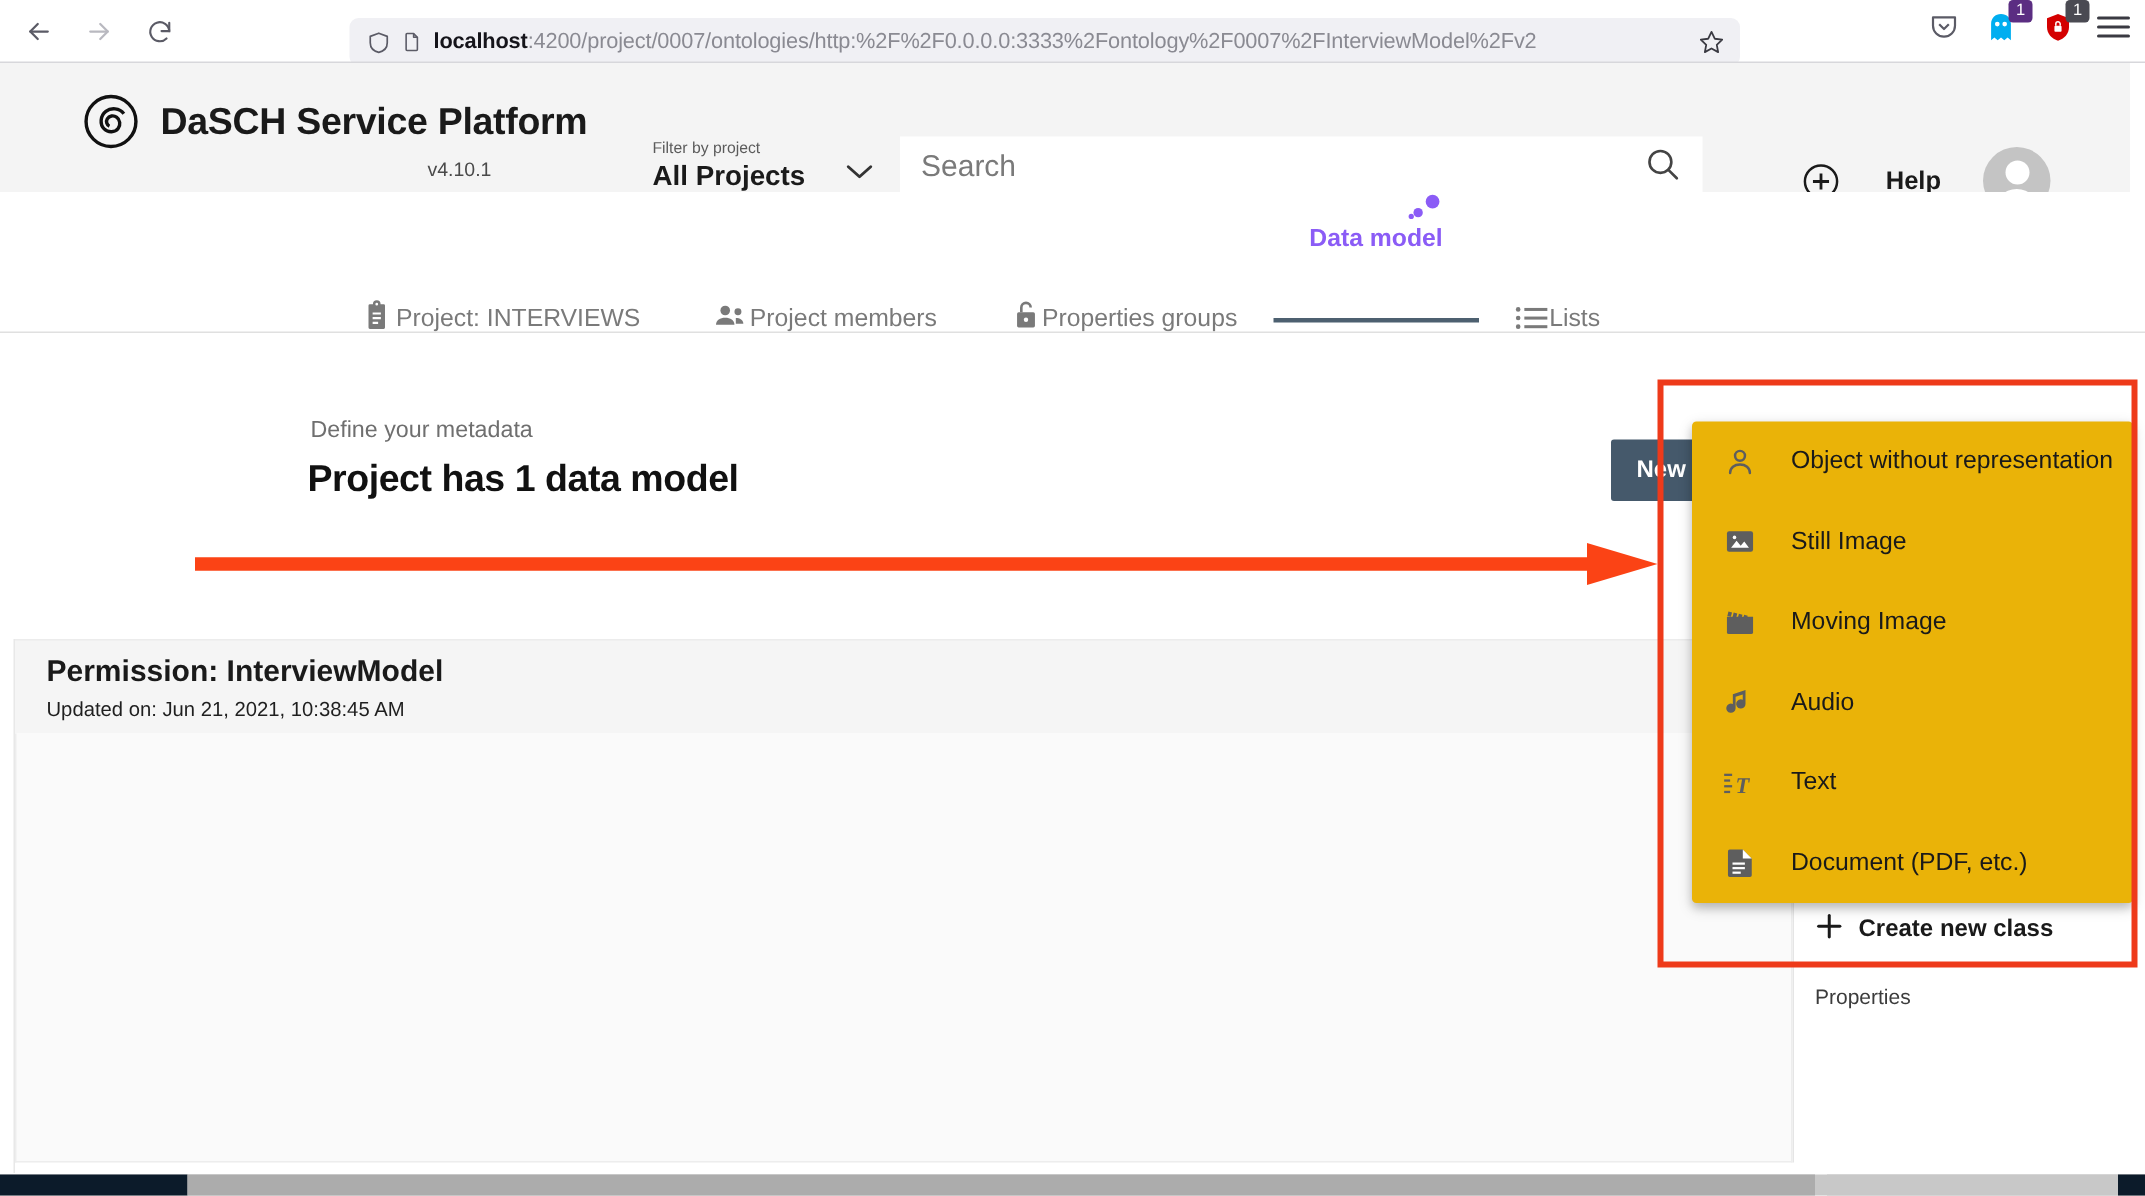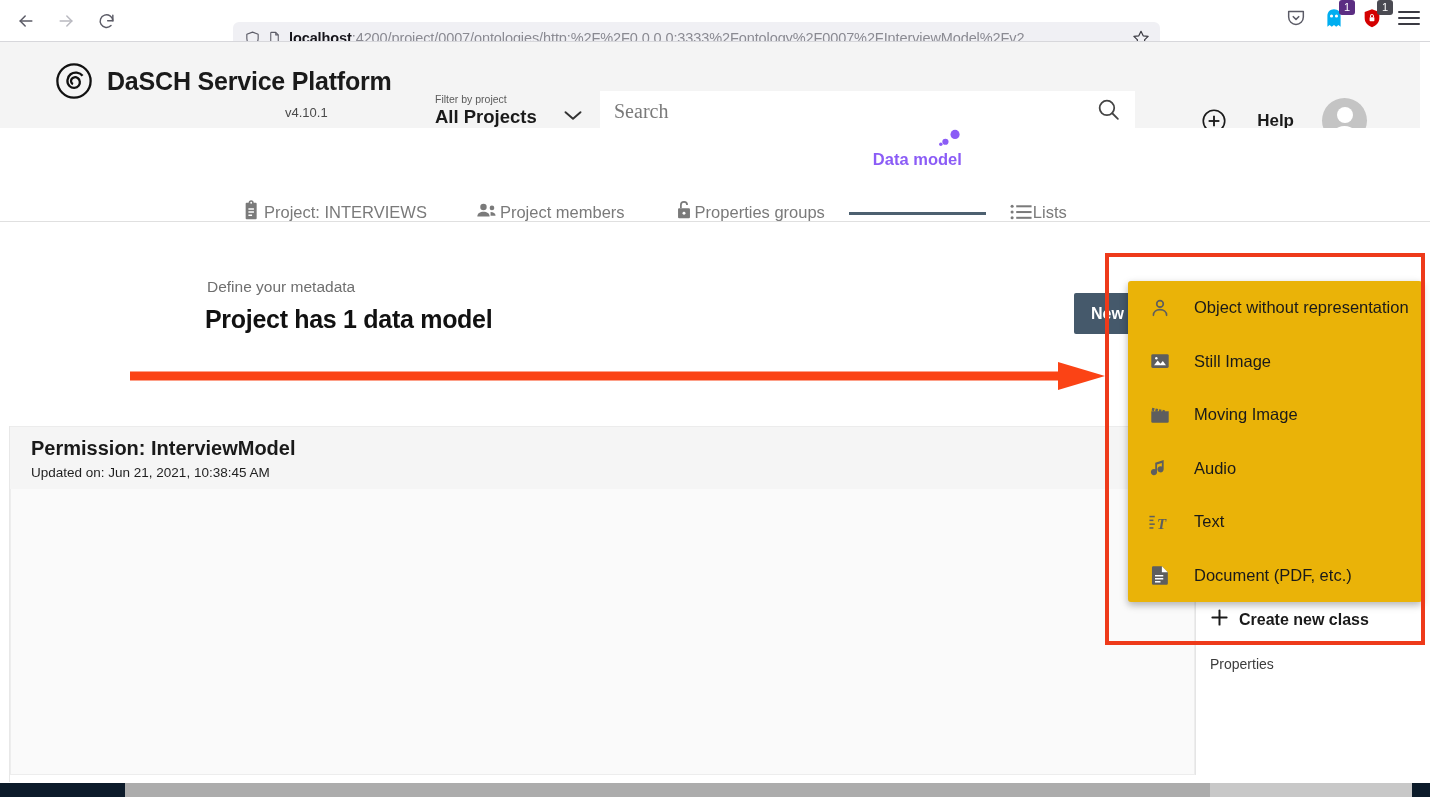--- a/index.html
+++ b/index.html
@@ -16,21 +16,21 @@
     background: #ffffff;
     display: flex; align-items: center;
   }
   .nav-btns { display: flex; align-items: center; gap: 4px; margin-left: 8px; }
   .nav-btn {
     width: 36px; height: 32px; display: flex; align-items: center; justify-content: center;
     border-radius: 4px; color: #5b5b66;
   }
   .nav-btn.disabled { color: #b9b9c0; }
   .urlbar {
-    position: absolute; left: 233px; top: 22px; width: 927px; height: 32px;
+    position: absolute; left: 233px; top: 12px; width: 927px; height: 32px;
     background: #f0f0f4; border-radius: 6px;
     display: flex; align-items: center; padding: 0 8px;
     overflow: hidden;
   }
   .url-icon { width: 22px; height: 22px; display:flex; align-items:center; justify-content:center; color:#5b5b66; flex:0 0 auto;}
   .url-text {
     font-size: 14.5px; white-space: nowrap; overflow: hidden;
     margin-left: 4px; letter-spacing: -0.1px;
     flex: 1 1 auto;
     -webkit-mask-image: linear-gradient(to right, #000 95%, transparent 100%);
@@ -63,21 +63,21 @@
   .logo-text { font-size: 25px; font-weight: bold; color: #1a1a1a; letter-spacing: -0.2px; }
   .version { position: absolute; left: 285px; top: 63px; font-size: 13px; color: #4a4a4a; }
 
   .proj-filter { position: absolute; left: 423px; top: 48px; width: 170px; height: 46px; }
   .proj-filter-label { font-size: 10.5px; color: #5b5b5b; position:absolute; left: 12px; top: 3px; }
   .proj-filter-val { position: absolute; left: 12px; top: 16px; font-size: 18.5px; font-weight: bold; color: #1a1a1a; }
   .proj-filter-arrow { position: absolute; right: 10px; top: 18px; color: #333; }
 
   .searchbox {
     position: absolute; left: 600px; top: 49px; width: 535px; height: 41px;
-    background: #ffffff; display: flex; align-items: center; padding: 0 14px; font-family: Liberation Serif, serif;
+    background: #ffffff; display: flex; align-items: center; padding: 0 14px;
   }
   .search-placeholder { font-size: 20px; color: #7a7a7a; flex: 1; }
   .search-icon { color: #444; }
 
   .mode-btns { position: absolute; left: 948px; top: 102px; display: flex; gap: 4px; }
   .mode-btn {
     background: #ffffff; font-size: 14px; font-weight: bold; color: #1c1c1c;
     padding: 4px 0; width: 101px; text-align: center; border-radius: 2px;
   }
   .mode-btn.expert { width: 85px; }

